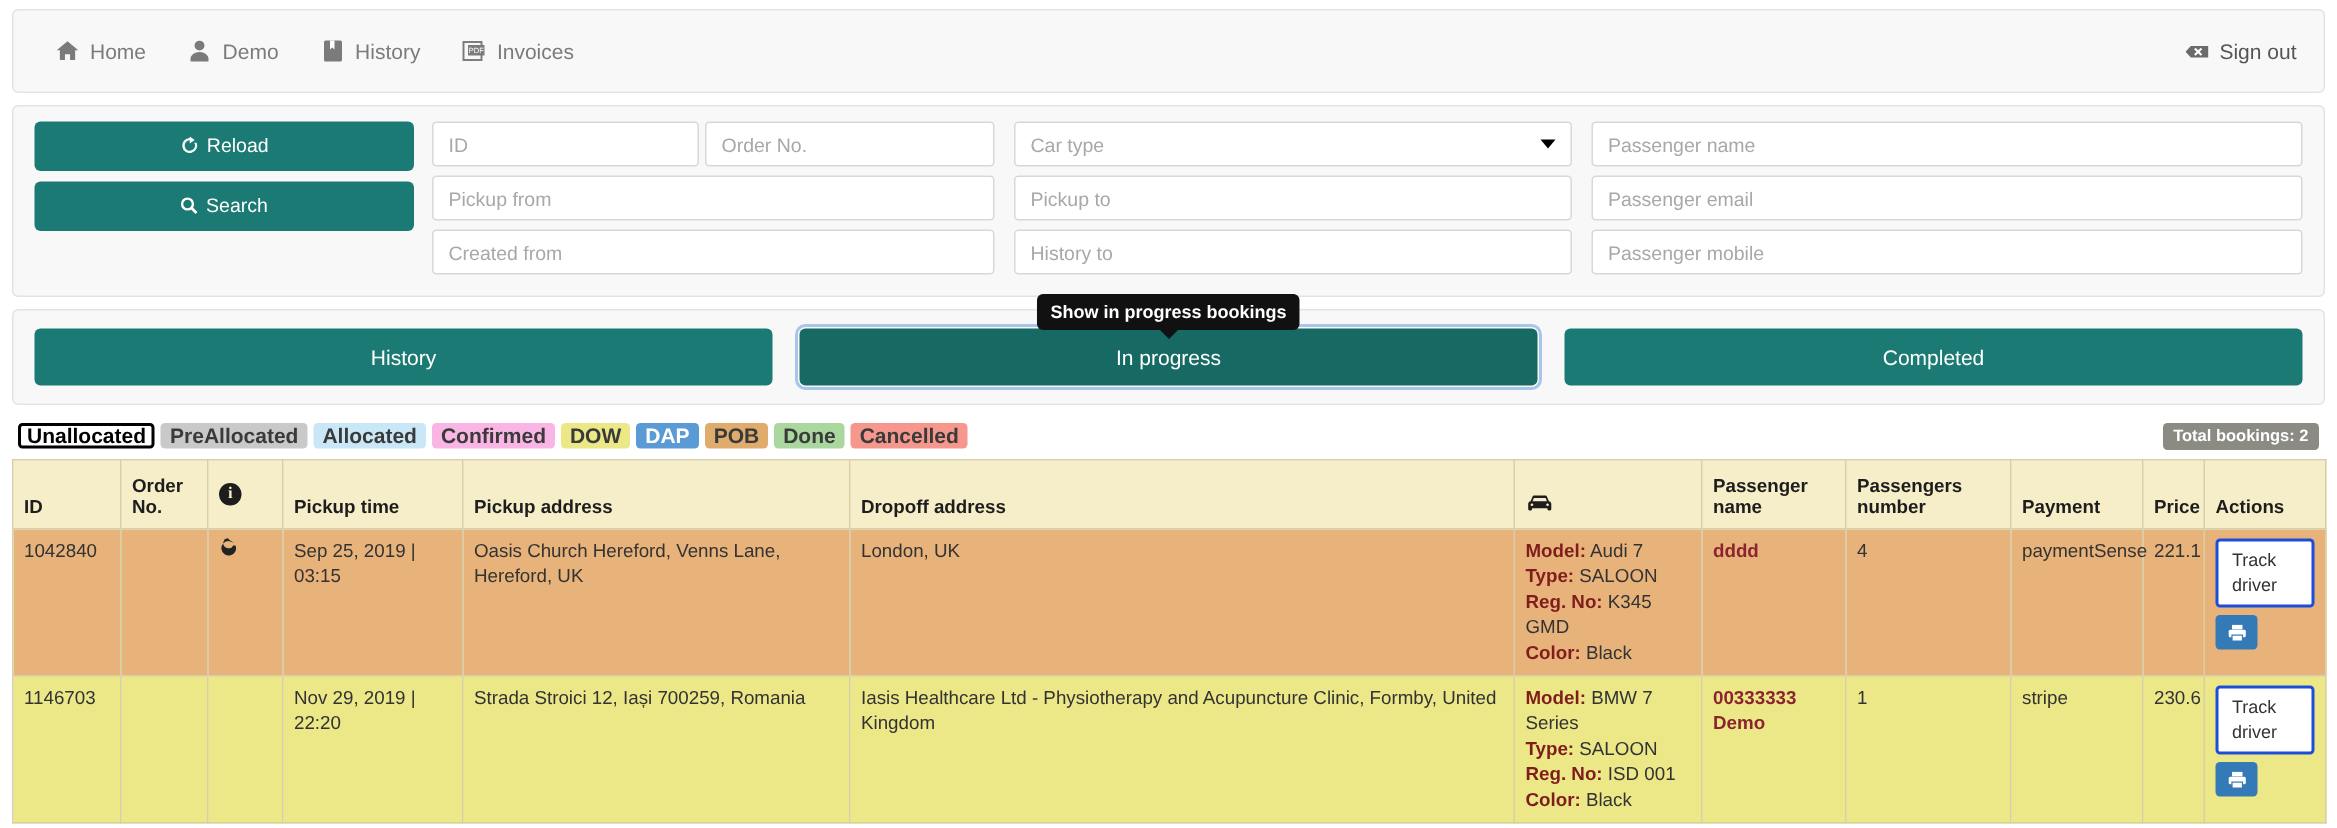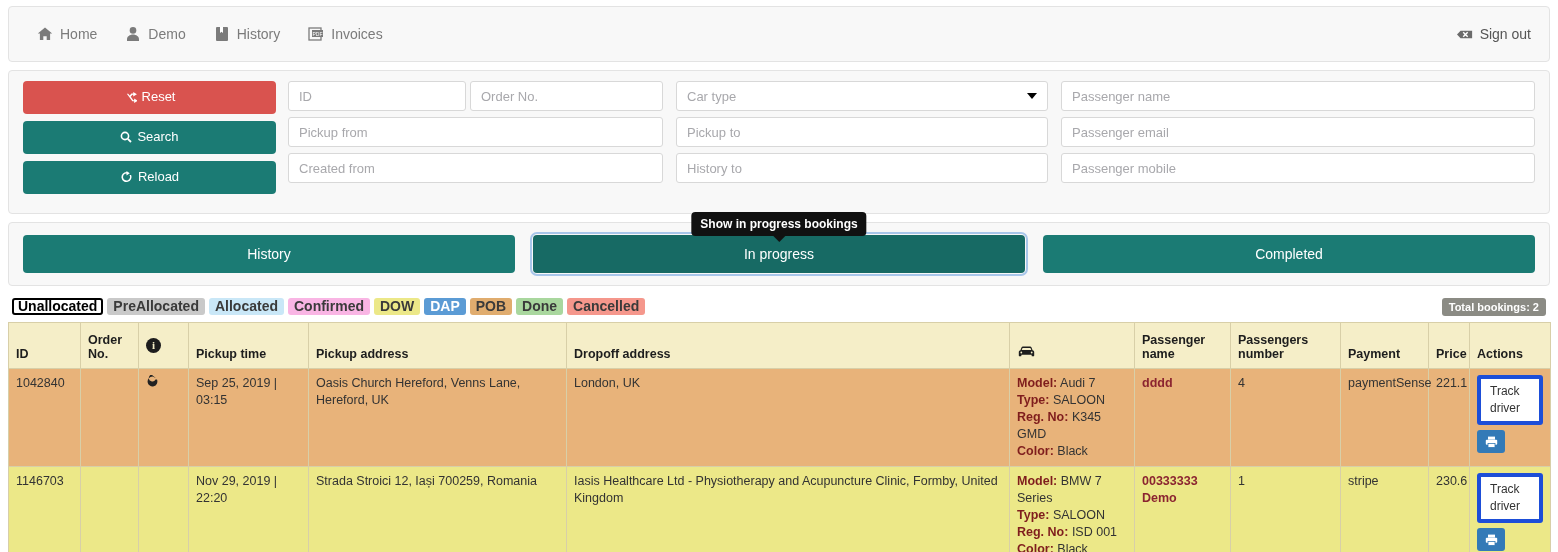--- a/index.html
+++ b/index.html
@@ -222,21 +222,21 @@
   }
   tr.row-pob td { background: #e8b37a; }
   tr.row-dow td { background: #ece888; }
   tr.row-pob { height: 92px; }
   tr.row-dow { height: 92px; }
   .pname { color: #8b2430; font-weight: bold; }
   .kv b { color: #7f1d1d; }
   .track-btn {
     display: inline-block;
     background: #fff;
-    border: 4px solid #1d4ed8;
+    border: 2px solid #1d4ed8;
     border-radius: 3px;
     font-size: 12px;
     color: #333;
     padding: 4px 9px;
     cursor: pointer;
     font-family: "Liberation Sans", sans-serif;
   }
   .print-btn {
     display: inline-flex;
     align-items: center;
@@ -308,41 +308,34 @@
           <path fill="#6b6b6b" d="M0 7.5 4 3.2h13v8.6H4z"></path>
           <path stroke="#fff" stroke-width="1.6" d="M7 5 12 10M12 5 7 10"></path>
         </svg>
     </span>
     <span class="lbl">Sign out</span>
   </div>
 </div>
 
 <div id="filters" class="panel">
   <div class="col-btns">
-    <button class="btn btn-reset">
+    <button class="btn btn-teal">
       <span class="bico">
-        <svg width="13" height="11" viewBox="0 0 14 12">
-            <path fill="#fff" d="M0 2h3l3 4 3 4h2v2l4-2.5L11 7v2h-1L7.5 5.5 4.5 2H0zM10 0l4 2.5L10 5V3H9L7.3 5.2 6.2 3.8 8 1.5h2z"></path>
+        <svg width="13" height="12" viewBox="0 0 13 12">
+            <path fill="#fff" d="M6.5 1a5 5 0 1 0 4.6 3.1h-1.6A3.5 3.5 0 1 1 6.5 2.5V4.6L9.8 2.3 6.5 0z"></path>
           </svg>
-      </span><span>Reset</span>
+      </span><span>Reload</span>
     </button>
     <button class="btn btn-teal">
       <span class="bico">
         <svg width="12" height="12" viewBox="0 0 12 12">
             <circle cx="5" cy="5" r="3.6" fill="none" stroke="#fff" stroke-width="1.6"></circle>
             <path stroke="#fff" stroke-width="1.8" d="M7.8 7.8 11 11"></path>
           </svg>
       </span><span>Search</span>
-    </button>
-    <button class="btn btn-teal">
-      <span class="bico">
-        <svg width="13" height="12" viewBox="0 0 13 12">
-            <path fill="#fff" d="M6.5 1a5 5 0 1 0 4.6 3.1h-1.6A3.5 3.5 0 1 1 6.5 2.5V4.6L9.8 2.3 6.5 0z"></path>
-          </svg>
-      </span><span>Reload</span>
     </button>
   </div>
 
   <div class="col-a">
     <div class="row2">
       <div class="field ph f-id">ID</div>
       <div class="field ph f-order">Order No.</div>
     </div>
     <div class="spacer-sm"></div>
     <div class="field ph">Pickup from</div>

